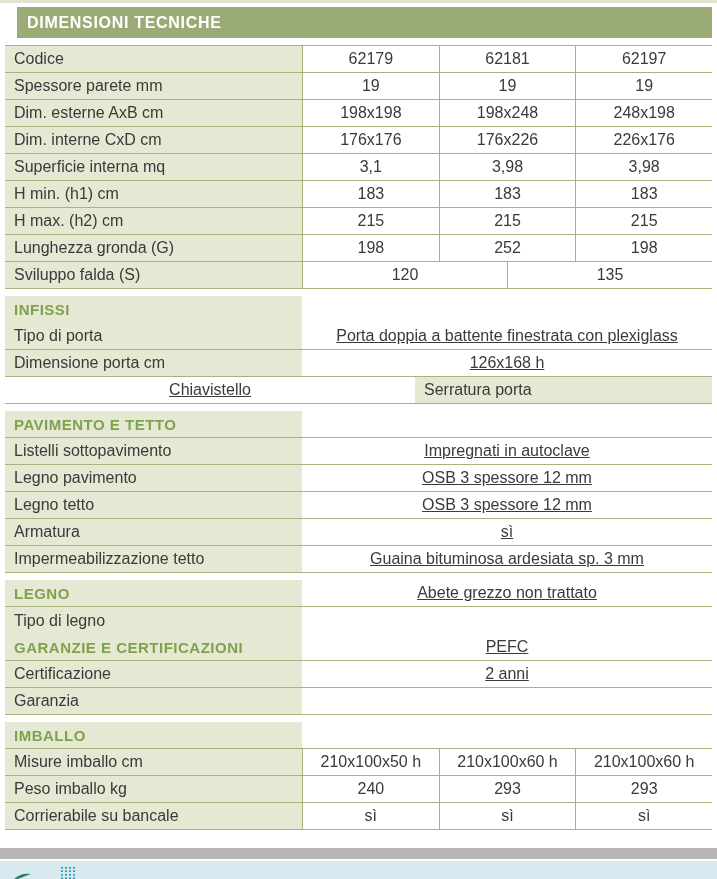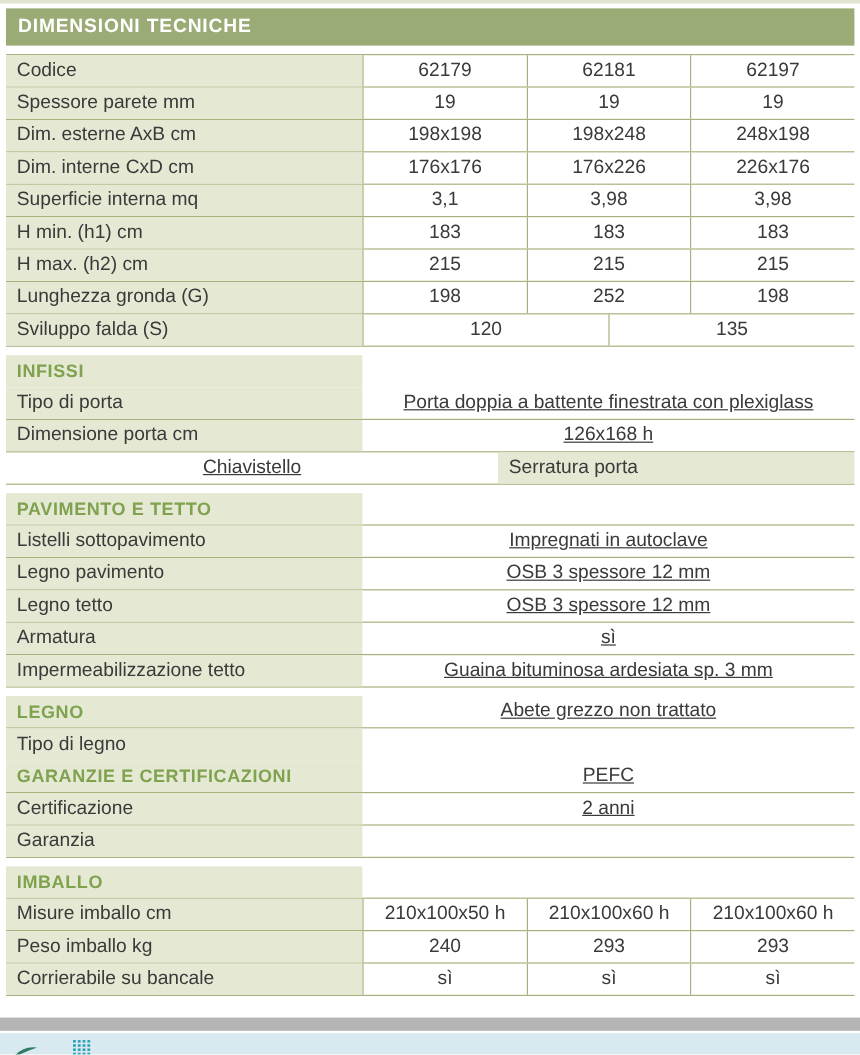--- a/index.html
+++ b/index.html
@@ -6,21 +6,21 @@
   .page{
     position:relative;
     width:717px;height:879px;
     background:#ffffff;
     overflow:hidden;
     font-family:"Liberation Sans", sans-serif;
     color:var(--body-text,#3a3a3a);
   }
   .top-strip{height:3px;background:var(--top-strip,#e1e5d0);}
   .title-bar{
-    margin:4px 5px 0 5px;height:31px;
+    margin:4px 5px 0 17px;height:31px;
     background:var(--title-bar-bg,#9bab76);
     display:flex;align-items:center;padding-left:10px;box-sizing:border-box;
   }
   .title-bar span{
     color:var(--title-text,#ffffff);
     font-weight:bold;font-size:16px;letter-spacing:.7px;
   }
   .spec-table{margin:7px 5px 0 5px;}
   .row{display:flex;height:26px;border-bottom:1px solid var(--table-border,#a7b37e);}
   .row.first{border-top:1px solid var(--table-border,#a7b37e);}

